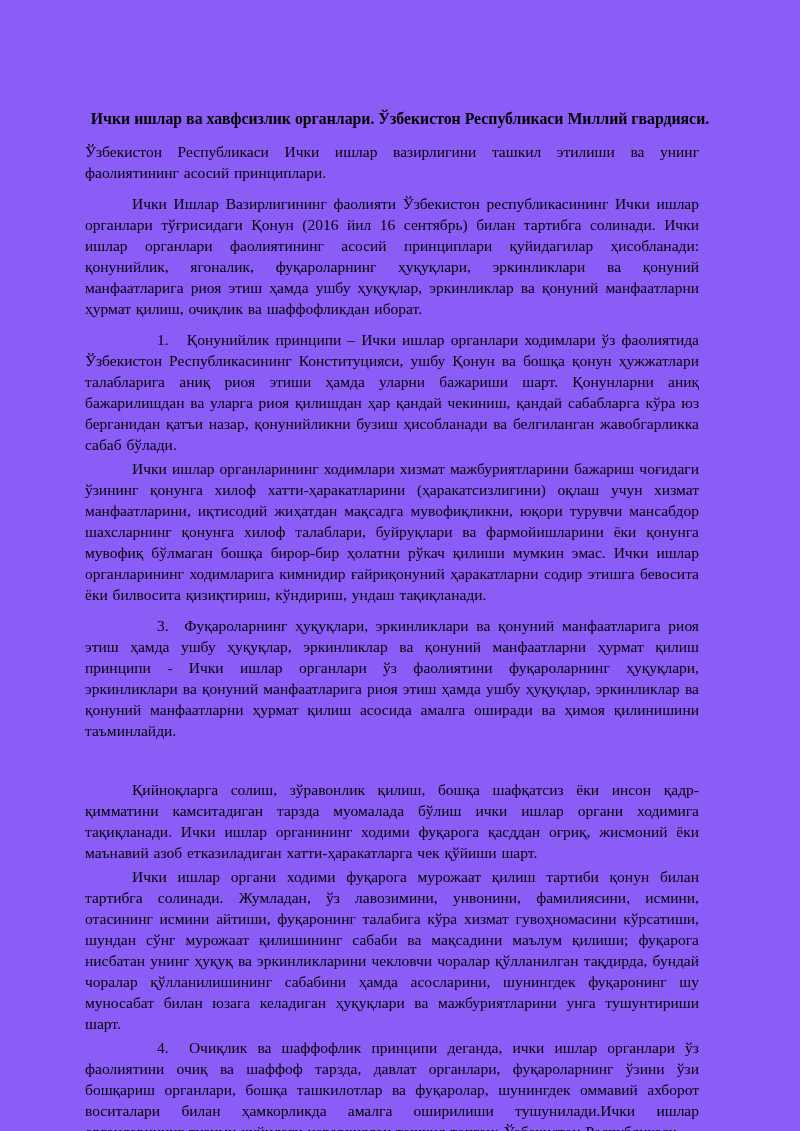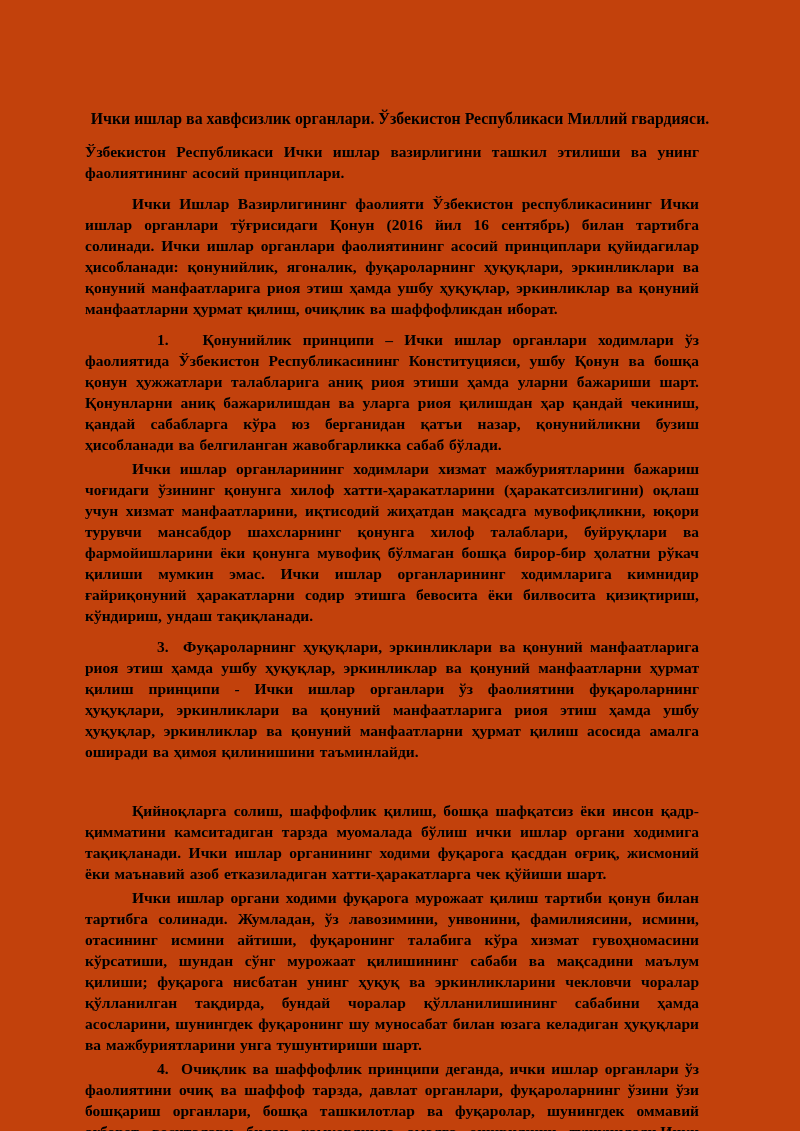--- a/index.html
+++ b/index.html
@@ -12,36 +12,35 @@
     height: 1131px;
     font-family: "Liberation Serif", "DejaVu Serif", serif;
     color: #000000;
     overflow: hidden;
   }
   .page {
     box-sizing: border-box;
     width: 800px;
     height: 1131px;
     padding: 108px 85px 16px 85px;
-    background: #c2410c;
+    background: #8b5cf6;
   }
   .doc-title {
     text-align: center;
     font-weight: bold;
     font-size: 15.8px;
     line-height: 21px;
     margin: 0 0 12px 0;
   }
   p.para {
     margin: 0 16px 3px 0;
     font-size: 15.5px;
     line-height: 21px;
     text-align: justify;
     word-spacing: 1px;
-    font-weight: bold;
   }
   .indent      { text-indent: 47px; }
   .indent-num  { text-indent: 72px; }
   .indent-big  { text-indent: 168px; }
   .gap-sm      { margin-top: 10px !important; }
   .gap-lg      { margin-top: 38px !important; }
 </style>
 </head>
 <body>
 
@@ -53,19 +52,19 @@
 
   <p class="para indent gap-sm">Ички Ишлар Вазирлигининг фаолияти Ўзбекистон республикасининг Ички ишлар органлари тўғрисидаги Қонун (2016 йил 16 сентябрь) билан тартибга солинади. Ички ишлар органлари фаолиятининг асосий принциплари қуйидагилар ҳисобланади: қонунийлик, ягоналик, фуқароларнинг ҳуқуқлари, эркинликлари ва қонуний манфаатларига риоя этиш ҳамда ушбу ҳуқуқлар, эркинликлар ва қонуний манфаатларни ҳурмат қилиш, очиқлик ва шаффофликдан иборат.</p>
 
   <p class="para indent-num gap-sm">1.&nbsp;&nbsp;&nbsp;Қонунийлик принципи – Ички ишлар органлари ходимлари ўз фаолиятида Ўзбекистон Республикасининг Конституцияси, ушбу Қонун ва бошқа қонун ҳужжатлари талабларига аниқ риоя этиши ҳамда уларни бажариши шарт. Қонунларни аниқ бажарилишдан ва уларга риоя қилишдан ҳар қандай чекиниш, қандай сабабларга кўра юз берганидан қатъи назар, қонунийликни бузиш ҳисобланади ва белгиланган жавобгарликка сабаб бўлади.</p>
 
   <p class="para indent">Ички ишлар органларининг ходимлари хизмат мажбуриятларини бажариш чоғидаги ўзининг қонунга хилоф хатти-ҳаракатларини (ҳаракатсизлигини) оқлаш учун хизмат манфаатларини, иқтисодий жиҳатдан мақсадга мувофиқликни, юқори турувчи мансабдор шахсларнинг қонунга хилоф талаблари, буйруқлари ва фармойишларини ёки қонунга мувофиқ бўлмаган бошқа бирор-бир ҳолатни рўкач қилиши мумкин эмас. Ички ишлар органларининг ходимларига кимнидир ғайриқонуний ҳаракатларни содир этишга бевосита ёки билвосита қизиқтириш, кўндириш, ундаш тақиқланади.</p>
 
 
   <p class="para indent-num gap-sm">3.&nbsp;&nbsp;Фуқароларнинг ҳуқуқлари, эркинликлари ва қонуний манфаатларига риоя этиш ҳамда ушбу ҳуқуқлар, эркинликлар ва қонуний манфаатларни ҳурмат қилиш принципи - Ички ишлар органлари ўз фаолиятини фуқароларнинг ҳуқуқлари, эркинликлари ва қонуний манфаатларига риоя этиш ҳамда ушбу ҳуқуқлар, эркинликлар ва қонуний манфаатларни ҳурмат қилиш асосида амалга оширади ва ҳимоя қилинишини таъминлайди.</p>
 
-  <p class="para indent gap-lg">Қийноқларга солиш, шаффофлик қилиш, бошқа шафқатсиз ёки инсон қадр-қимматини камситадиган тарзда муомалада бўлиш ички ишлар органи ходимига тақиқланади. Ички ишлар органининг ходими фуқарога қасддан оғриқ, жисмоний ёки маънавий азоб етказиладиган хатти-ҳаракатларга чек қўйиши шарт.</p>
+  <p class="para indent gap-lg">Қийноқларга солиш, зўравонлик қилиш, бошқа шафқатсиз ёки инсон қадр-қимматини камситадиган тарзда муомалада бўлиш ички ишлар органи ходимига тақиқланади. Ички ишлар органининг ходими фуқарога қасддан оғриқ, жисмоний ёки маънавий азоб етказиладиган хатти-ҳаракатларга чек қўйиши шарт.</p>
 
   <p class="para indent">Ички ишлар органи ходими фуқарога мурожаат қилиш тартиби қонун билан тартибга солинади. Жумладан, ўз лавозимини, унвонини, фамилиясини, исмини, отасининг исмини айтиши, фуқаронинг талабига кўра хизмат гувоҳномасини кўрсатиши, шундан сўнг мурожаат қилишининг сабаби ва мақсадини маълум қилиши; фуқарога нисбатан унинг ҳуқуқ ва эркинликларини чекловчи чоралар қўлланилган тақдирда, бундай чоралар қўлланилишининг сабабини ҳамда асосларини, шунингдек фуқаронинг шу муносабат билан юзага келадиган ҳуқуқлари ва мажбуриятларини унга тушунтириши шарт.</p>
 
   <p class="para indent-num">4.&nbsp;&nbsp;Очиқлик ва шаффофлик принципи деганда, ички ишлар органлари ўз фаолиятини очиқ ва шаффоф тарзда, давлат органлари, фуқароларнинг ўзини ўзи бошқариш органлари, бошқа ташкилотлар ва фуқаролар, шунингдек оммавий ахборот воситалари билан ҳамкорликда амалга оширилиши тушунилади.Ички ишлар органларининг тизими қуйидаги иерархиядан ташкил топган: Ўзбекистон Республикаси</p>
 
 </div>
 
 </body></html>

